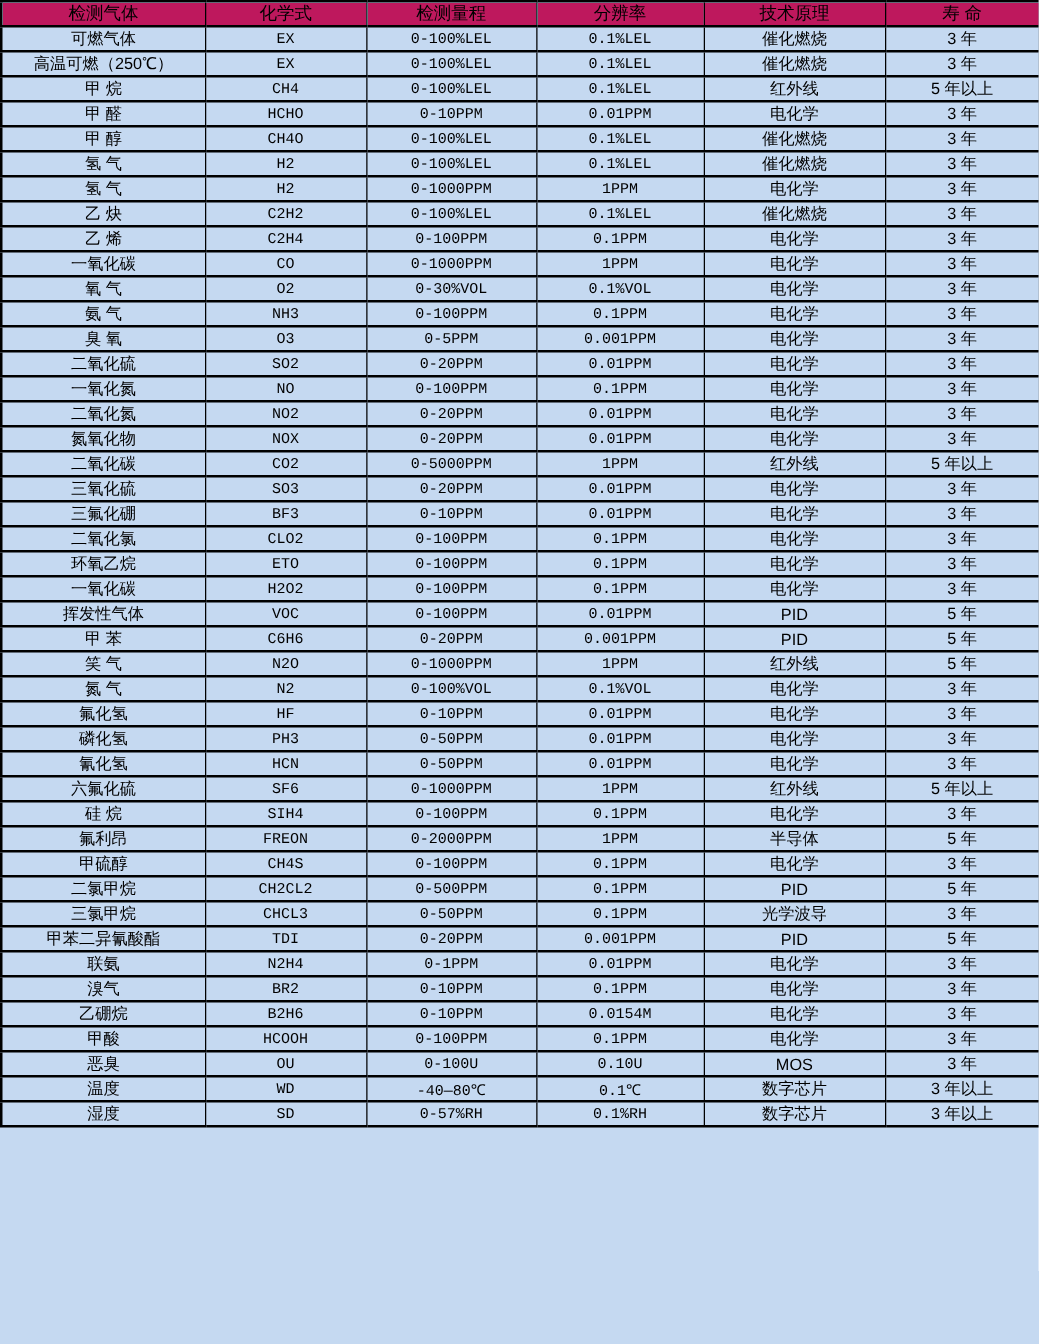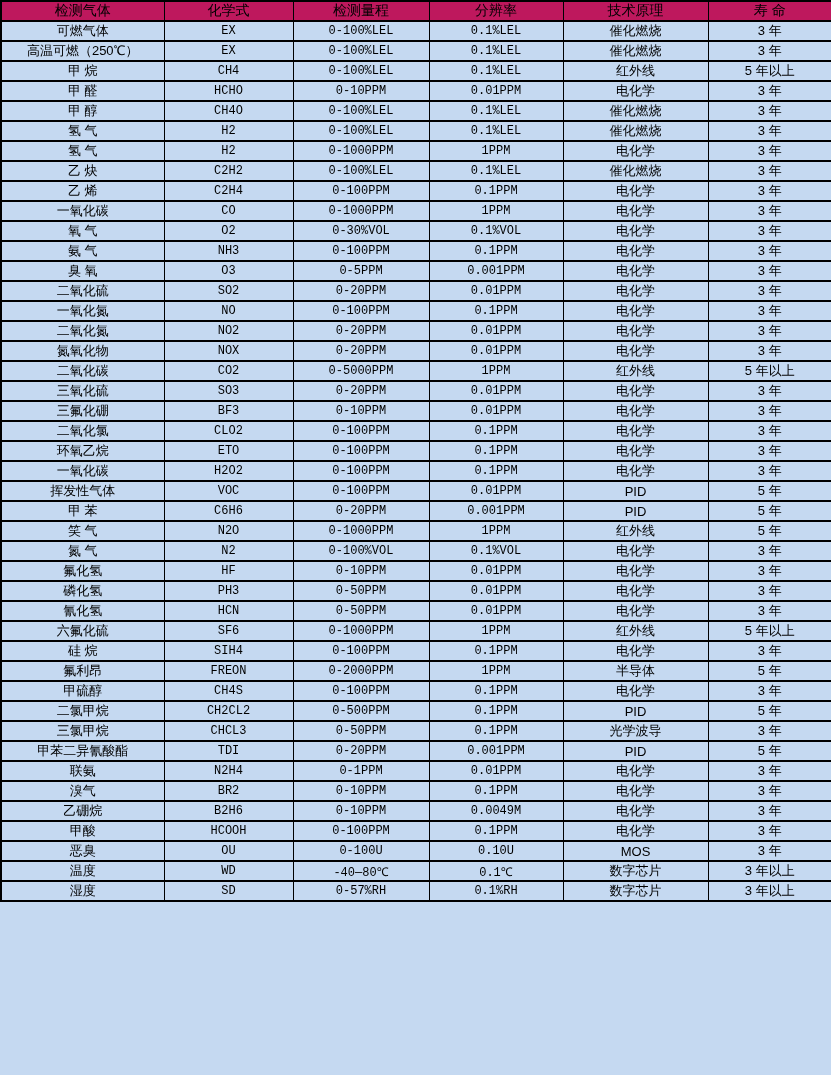--- a/index.html
+++ b/index.html
@@ -388,21 +388,21 @@
           <td class="latin">BR2</td>
           <td class="latin">0-10PPM</td>
           <td class="latin">0.1PPM</td>
           <td>电化学</td>
           <td>3 年</td>
         </tr>
         <tr>
           <td>乙硼烷</td>
           <td class="latin">B2H6</td>
           <td class="latin">0-10PPM</td>
-          <td class="latin">0.0049M</td>
+          <td class="latin">0.0154M</td>
           <td>电化学</td>
           <td>3 年</td>
         </tr>
         <tr>
           <td>甲酸</td>
           <td class="latin">HCOOH</td>
           <td class="latin">0-100PPM</td>
           <td class="latin">0.1PPM</td>
           <td>电化学</td>
           <td>3 年</td>

